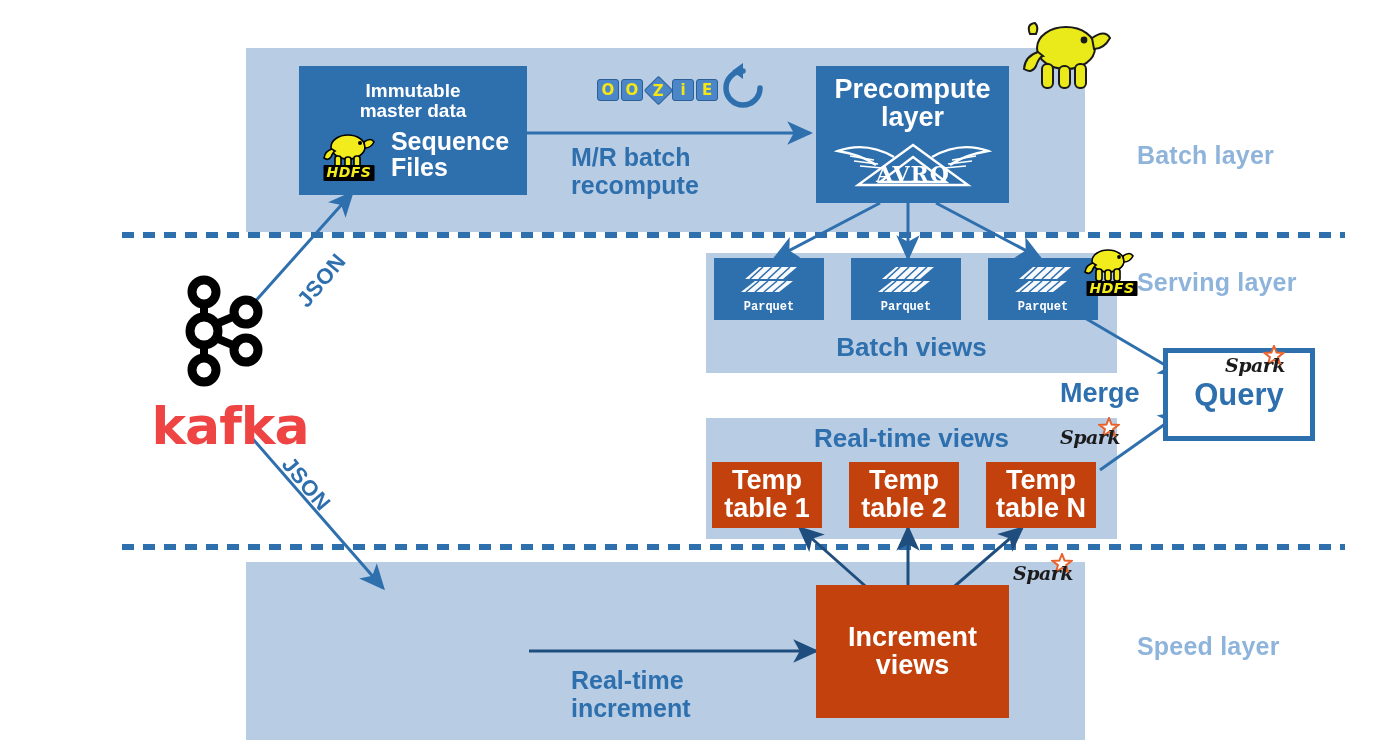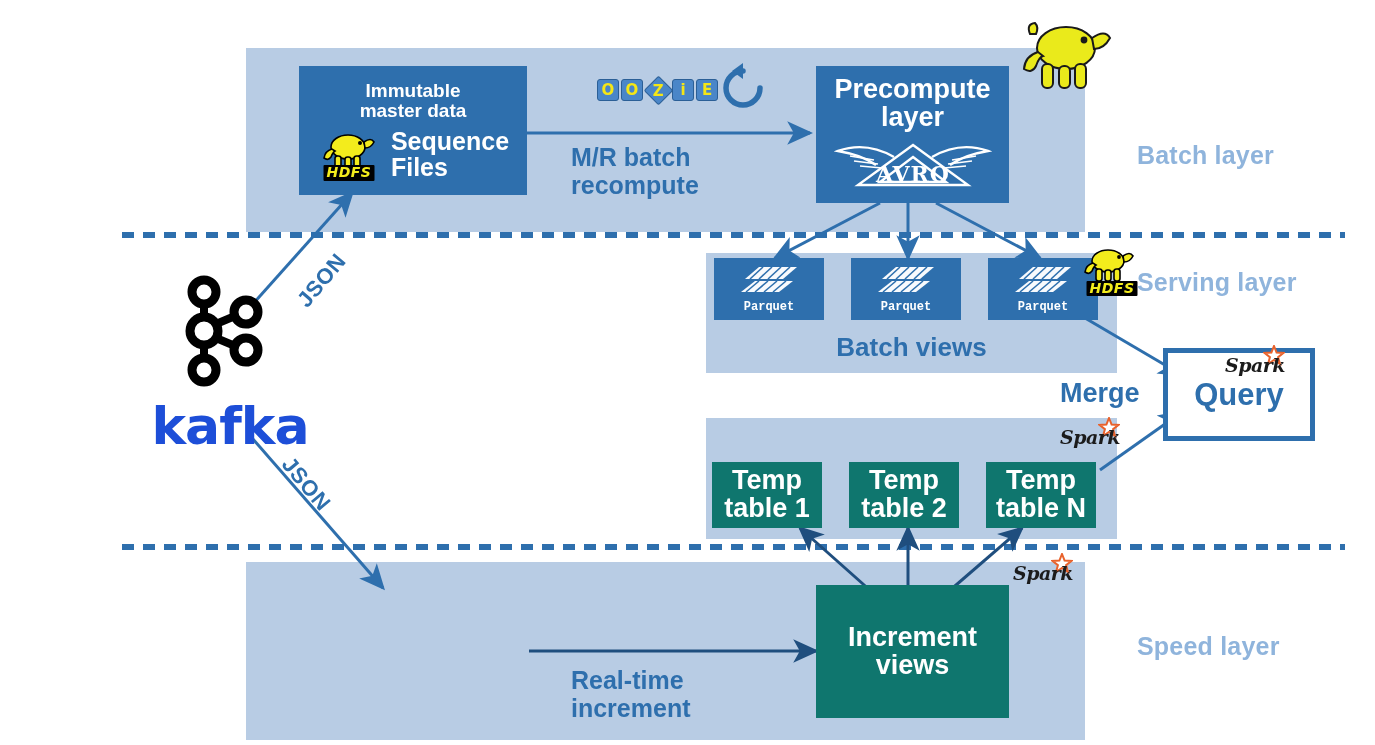--- a/index.html
+++ b/index.html
@@ -12,21 +12,21 @@
   #stage { position: absolute; inset: 0; }
 
   .panel { position: absolute; background: #b8cce4; }
 
   .box {
     position: absolute; background: #2e6fad;
     color: #ffffff; display: flex; flex-direction: column;
     align-items: center; justify-content: center;
     font-weight: bold; text-align: center; line-height: 1.03;
   }
-  .box.navy { background: #0f766e; }
+  .box.navy { background: #c2410c; }
 
   .lbl-layer {
     position: absolute; color: #8fb4dc; font-weight: bold;
     font-size: 25px; letter-spacing: .2px; white-space: nowrap;
   }
   .lbl-blue {
     position: absolute; color: #2e6fad; font-weight: bold;
     font-size: 25px; line-height: 1.12; white-space: pre-line;
   }
   .lbl-json {
@@ -36,21 +36,21 @@
   .lbl-white {
     color: #fff; font-weight: bold; white-space: pre-line;
   }
 
   .svgl { position: absolute; inset: 0; width: 1375px; height: 745px; pointer-events: none; }
 
   
   #kafka-wrap { position: absolute; left: 150px; top: 272px; width: 160px; text-align: center; }
   #kafka-word {
     font-family: "DejaVu Sans", sans-serif; font-weight: bold;
-    font-size: 52px; color: #1d4ed8; letter-spacing: -1px; margin-top: 2px;
+    font-size: 52px; color: #ef4444; letter-spacing: -1px; margin-top: 2px;
   }
 
   
   .hdfs { position: absolute; width: 64px; height: 50px; }
   .hdfs .word {
     position: absolute; bottom: -1px; left: 50%; transform: translateX(-50%);
     font-family: "DejaVu Sans", sans-serif; font-style: italic; font-weight: bold;
     font-size: 14px; color: #f3ec1c; background: #000;
     padding: 0 3px; letter-spacing: .5px; line-height: 1.08; border-radius: 1px;
   }
@@ -323,20 +323,21 @@
     <span>Query</span>
   </div>
 
   <div class="spark small" style="left:1225px; top:352px;">
     <svg width="22" height="22" viewBox="0 0 22 22" style="position:absolute; left:38px; top:-7px;">
       <path d="M11 1 L13.6 7.6 L20.6 7.9 L15.1 12.2 L17 19 L11 15 L5 19 L6.9 12.2 L1.4 7.9 L8.4 7.6 Z" fill="#fff" stroke="#e8622c" stroke-width="2"></path>
     </svg>
     <div class="word">Spark</div>
   </div>
 
+  <div class="lbl-blue" style="left:706px; top:424px; width:411px; text-align:center; font-size:26px;">Real-time views</div>
 
   <div class="spark small" style="left:1060px; top:424px;">
     <svg width="22" height="22" viewBox="0 0 22 22" style="position:absolute; left:38px; top:-7px;">
       <path d="M11 1 L13.6 7.6 L20.6 7.9 L15.1 12.2 L17 19 L11 15 L5 19 L6.9 12.2 L1.4 7.9 L8.4 7.6 Z" fill="#fff" stroke="#e8622c" stroke-width="2"></path>
     </svg>
     <div class="word">Spark</div>
   </div>
 
   <div class="box navy" style="left:712px; top:462px; width:110px; height:66px; font-size:27px;">
     <span class="lbl-white">Temp

